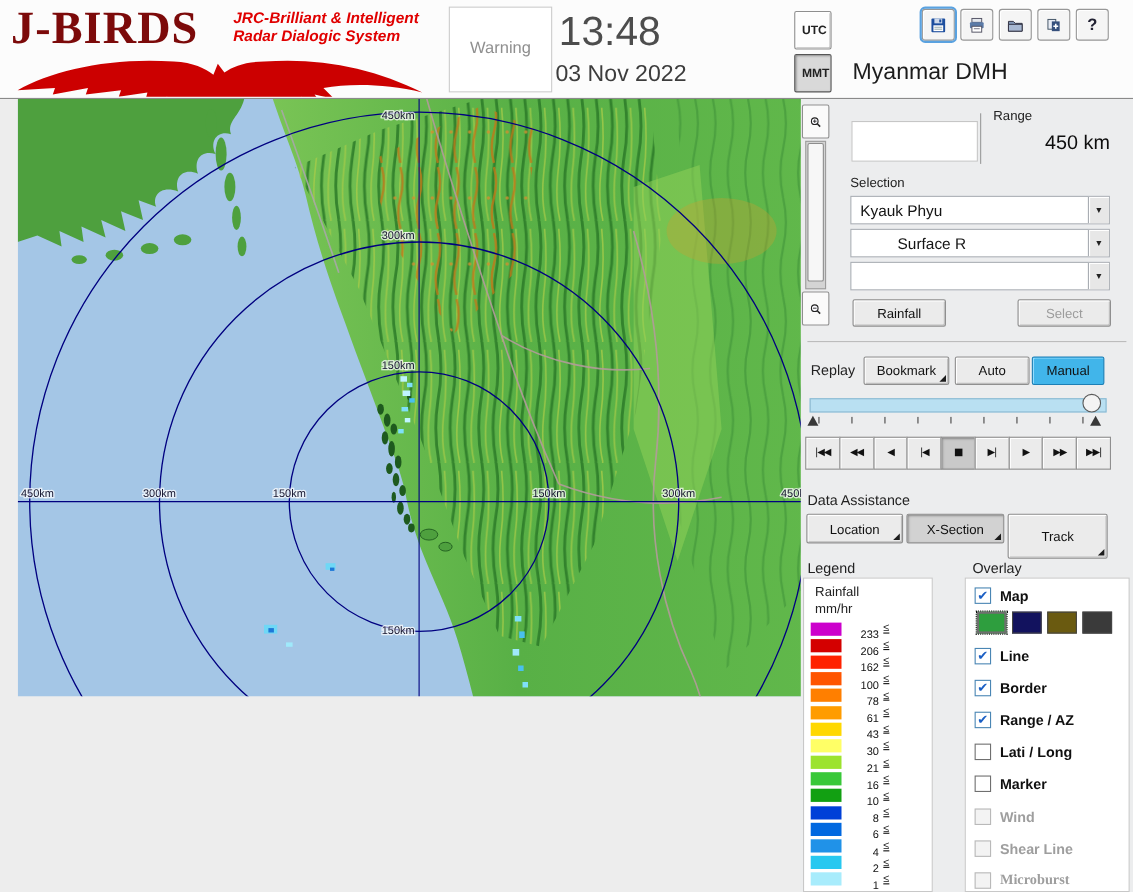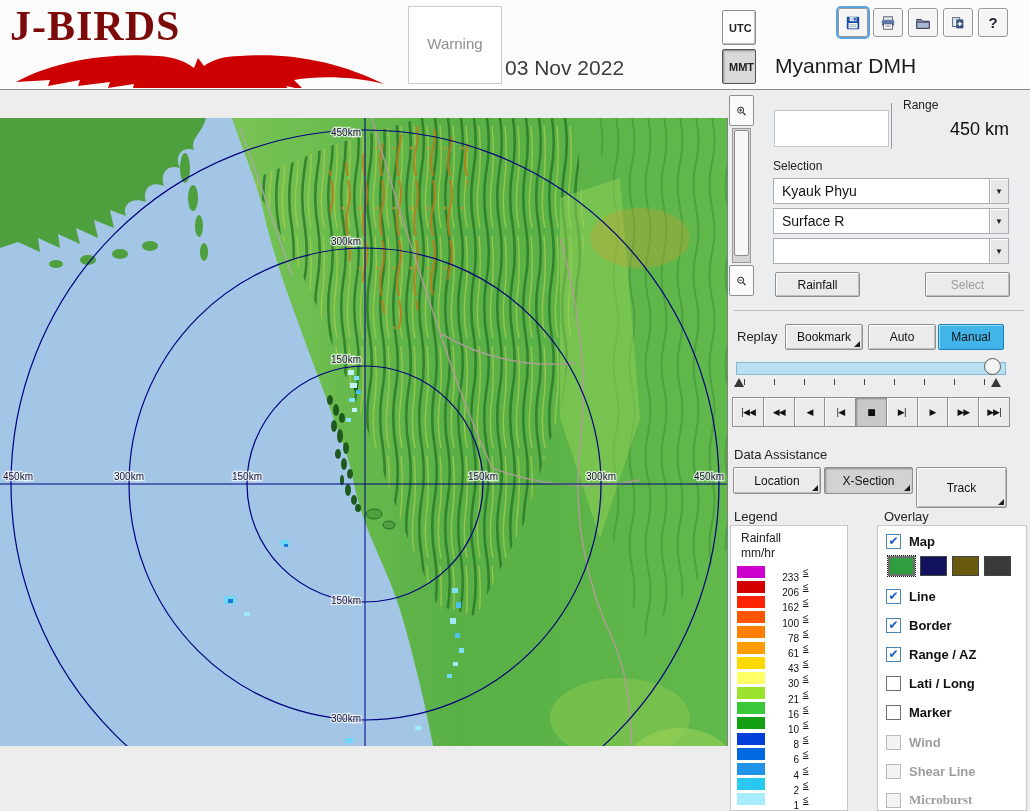--- a/index.html
+++ b/index.html
@@ -27,22 +27,22 @@
           box-shadow:inset 1px 1px 0 #fff,inset -1px -1px 0 #c0c0c0;cursor:pointer;}
   .tz-btn.sel{background:#d9d9d9;box-shadow:inset 1px 1px 2px #8a8a8a;border-color:#555;}
   .toolbar{position:absolute;left:838px;top:8px;display:flex;gap:5px;}
   .tool-btn{width:30px;height:29px;background:#f5f5f5;border:1px solid #979797;border-radius:3px;
           display:flex;align-items:center;justify-content:center;cursor:pointer;
           box-shadow:inset 1px 1px 0 #fff;}
   .tool-btn.selected{outline:2px solid #5aa2e0;}
   .station{position:absolute;left:775px;top:54px;font-size:21px;color:#1c1c1c;}
 
   
-  .map-wrap{position:absolute;left:0;top:90px;width:728px;height:628px;overflow:hidden;
-          border-right:1px solid #808080;margin-top:28px;}
+  .map-wrap{position:absolute;left:16px;top:90px;width:728px;height:543px;overflow:hidden;
+          border-right:1px solid #808080;}
   .ringlab{font:10px "Liberation Sans",sans-serif;fill:#14142e;paint-order:stroke;
           stroke:#ffffff;stroke-width:2.4px;stroke-opacity:.72;}
 
   
   .panel{position:absolute;left:728px;top:90px;width:302px;height:721px;background:#ecedee;}
   .zoom-btn{position:absolute;left:1px;width:25px;height:31px;background:#fafafa;
           border:1px solid #8f8f8f;border-radius:2px;display:flex;align-items:center;
           justify-content:center;cursor:pointer;}
   .scroll-track{position:absolute;left:4px;top:38px;width:19px;height:135px;background:#d4d4d4;
           border:1px solid #9d9d9d;}
@@ -102,30 +102,35 @@
   .msw{width:27px;height:20px;border:1px solid #444;display:inline-block;cursor:pointer;}
   .msw.sel{border:2px solid #6f6f6f;outline:1px dotted #111;}
 </style>
 </head>
 <body>
 
 <div class="win">
 
   <div class="header">
     <span class="logo-title">J-BIRDS</span>
+    <span class="logo-sub">
+      <span>JRC-Brilliant &amp; Intelligent</span><br>
+      <span>Radar  Dialogic  System</span>
+    </span>
     <svg class="eagle" width="384" height="46" viewBox="0 0 384 46">
       <path d="M8,40 C40,22 92,10 150,14 C168,15 178,20 186,26 L190,16 L196,24 C204,18 216,14 232,14
                C282,10 332,20 376,42 C342,34 310,34 286,38 L296,48 L278,44 L284,52 L266,46 L270,54
                L252,48 L254,56 L238,50 L236,58 L222,52 L216,60 L208,54 L204,66 L198,58 L192,70
                L186,58 L180,64 L174,54 L162,58 L158,50 L142,54 L144,46 L124,50 L126,42 L100,46
                L102,40 L70,44 L72,38 L40,44 L42,38 Z" fill="#cc0000"></path>
     </svg>
     <div class="warning-box">
       <span>Warning</span>
     </div>
+    <div class="clock-time">13:48</div>
     <div class="clock-date">03 Nov 2022</div>
     <div class="tz">
       <button class="tz-btn">UTC</button>
       <button class="tz-btn sel">MMT</button>
     </div>
     <div class="toolbar">
       <button class="tool-btn selected">
         <svg width="18" height="18" viewBox="0 0 18 18">
           <rect x="2" y="2" width="14" height="14" rx="1" fill="#1d4e9e"></rect>
           <rect x="5" y="2" width="8" height="5" fill="#ccd8ea"></rect>
@@ -332,21 +337,21 @@
     <span class="lbl" style="left:175px;top:8px;">Range</span>
     <div class="range-box"></div>
     <div class="range-div"></div>
     <div class="range-value">450 km</div>
 
     <span class="lbl" style="left:45px;top:69px;">Selection</span>
     <div class="dd" style="top:88px;">
       <span class="txt">Kyauk Phyu</span>
       <span class="arrow">▼</span>
     </div>
-    <div class="dd" style="top:118px;">
+    <div class="dd" style="top:118px;padding-left:34px;">
       <span class="txt">Surface R</span>
       <span class="arrow">▼</span>
     </div>
     <div class="dd" style="top:148px;">
       <span class="txt"></span>
       <span class="arrow">▼</span>
     </div>
     <button class="btn" style="left:47px;top:182px;width:85px;height:25px;">Rainfall</button>
     <button class="btn disabled" style="left:197px;top:182px;width:85px;height:25px;">Select</button>
 

